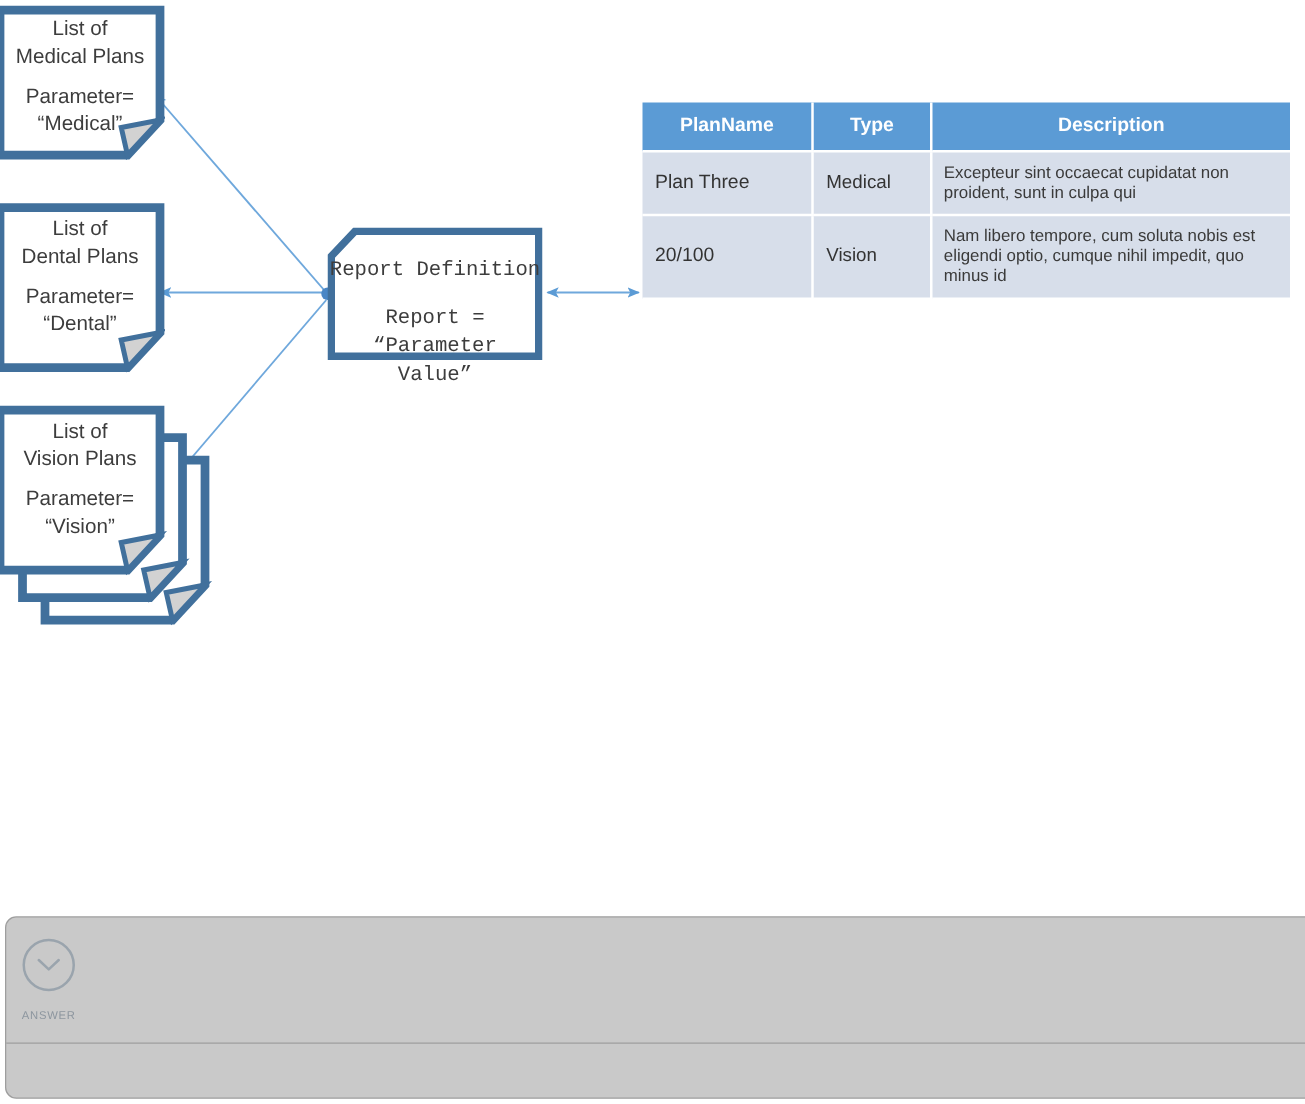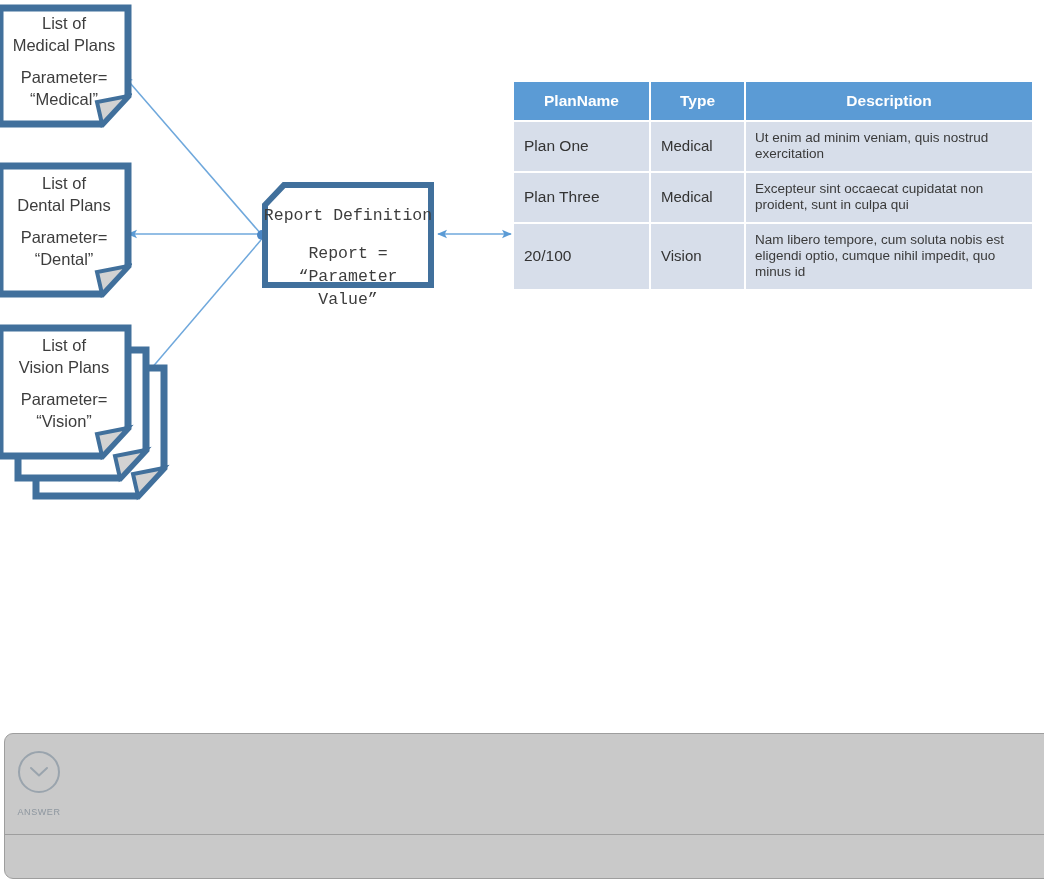--- a/index.html
+++ b/index.html
@@ -258,25 +258,20 @@
     </colgroup>
     <thead>
       <tr>
         <th>PlanName</th>
         <th>Type</th>
         <th>Description</th>
       </tr>
     </thead>
     <tbody>
       <tr class="row-odd">
-        <td class="col-name">Plan One</td>
-        <td class="col-type">Medical</td>
-        <td class="col-desc">Ut enim ad minim veniam, quis nostrud exercitation</td>
-      </tr>
-      <tr class="row-odd">
         <td class="col-name">Plan Three</td>
         <td class="col-type">Medical</td>
         <td class="col-desc">Excepteur sint occaecat cupidatat non proident, sunt in culpa qui</td>
       </tr>
       <tr class="row-odd">
         <td class="col-name">20/100</td>
         <td class="col-type">Vision</td>
         <td class="col-desc">Nam libero tempore, cum soluta nobis est eligendi optio, cumque nihil impedit, quo minus id</td>
       </tr>
     </tbody>

